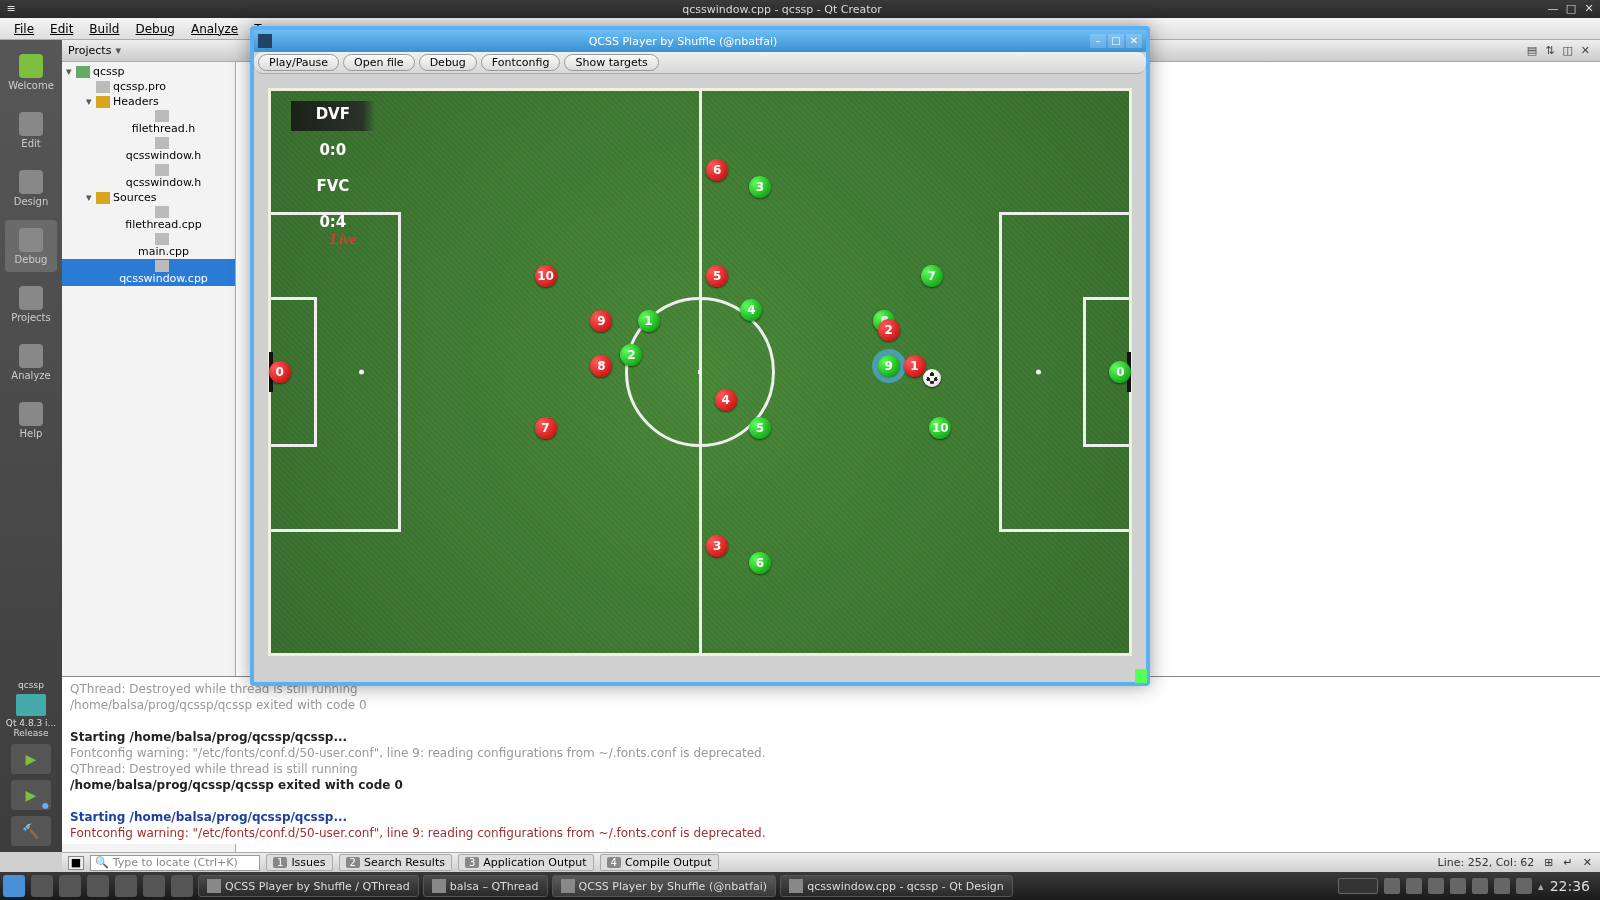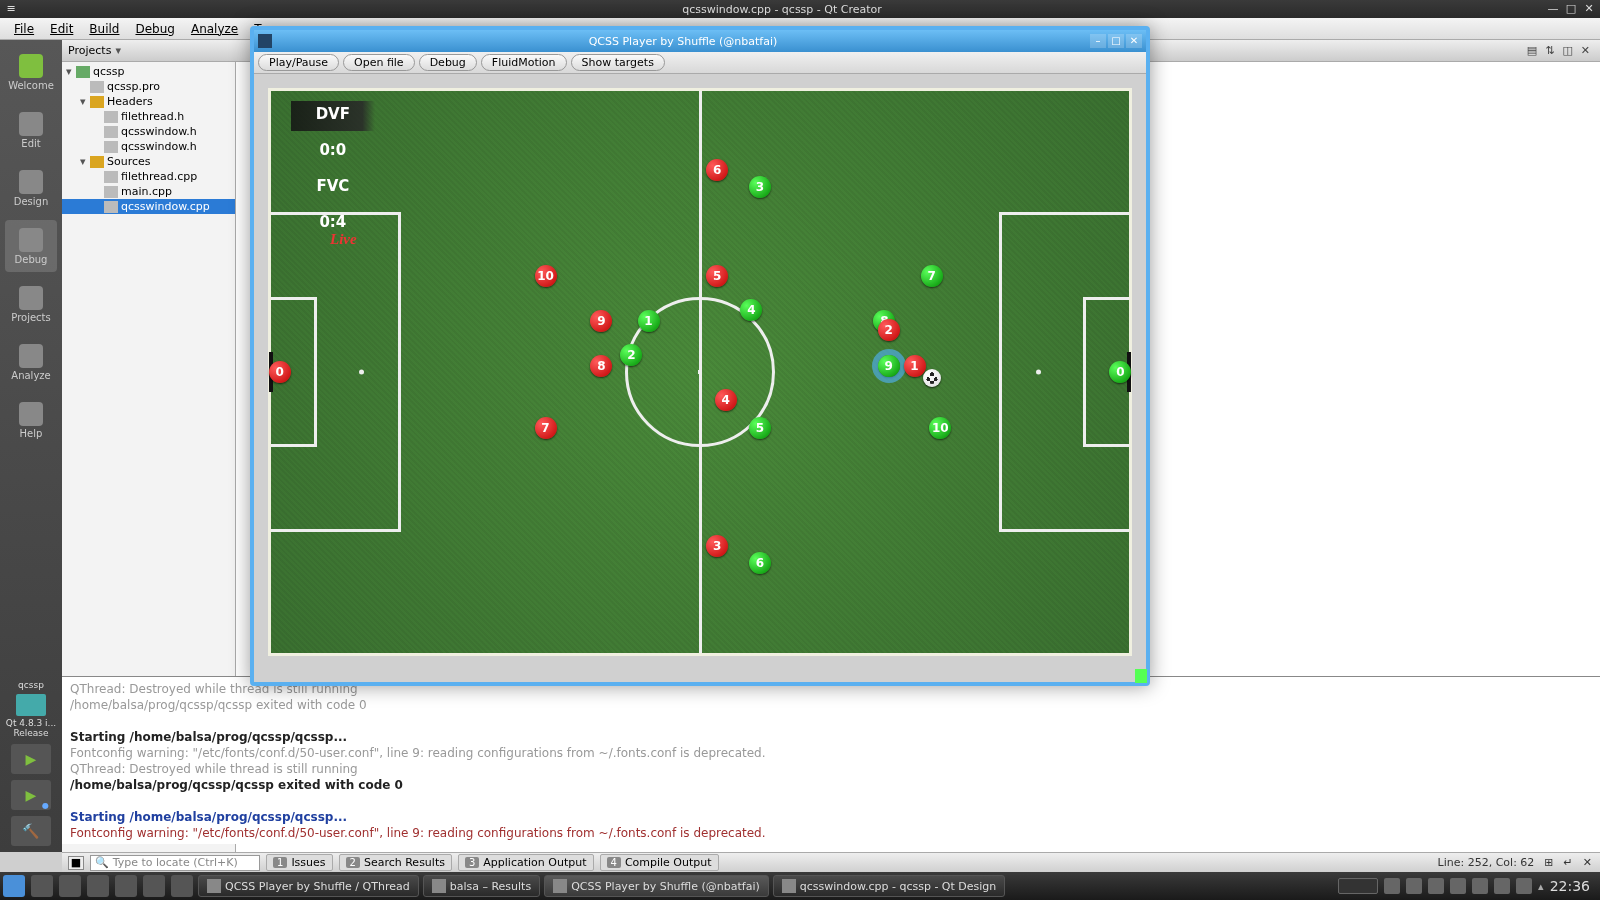--- a/index.html
+++ b/index.html
@@ -28,21 +28,21 @@
 .rail-kit .monitor { width:30px; height:22px; background:#4aa; margin:4px auto 2px; border-radius:2px; }
 
 .center { flex:1; display:flex; flex-direction:column; background:#d6d6d6; }
 .proj-hdr { height:22px; background:linear-gradient(#eee,#ccc); border-bottom:1px solid #aaa; display:flex; align-items:center; font-size:11px; padding:0 6px; }
 .proj-hdr .spacer { flex:1; }
 .proj-hdr .hbtn { padding:0 4px; color:#444; cursor:pointer; }
 .editor-area { flex:1; display:flex; }
 .proj-tree { width:174px; background:#f3f3f3; border-right:1px solid #aaa; font-size:11px; padding-top:2px; overflow:hidden; }
 .tree-row { display:flex; align-items:center; padding:1px 2px; white-space:nowrap; cursor:pointer; }
 .tree-row.selected { background:#2b7bd6; color:#fff; }
-.tree-indent0{padding-left:4px;} .tree-indent1{padding-left:18px;} .tree-indent2{padding-left:32px;}
+.tree-indent0{padding-left:4px;} .tree-indent1{padding-left:24px;} .tree-indent2{padding-left:32px;flex-direction:column;}
 .tree-ico { width:14px; height:12px; display:inline-block; margin-right:3px; }
 .tree-ico.folder{background:#daa520;} .tree-ico.file{background:#bbb;} .tree-ico.proj{background:#6a6;}
 .tree-arrow{width:10px;display:inline-block;color:#555;}
 
 .code-area { flex:1; background:#fff; position:relative; }
 
 
 .status-strip { height:20px; background:linear-gradient(#eee,#d0d0d0); border-top:1px solid #aaa; display:flex; align-items:center; font-size:11px; }
 .status-strip .stop-btn { width:16px; height:14px; border:1px solid #888; background:#eee; margin:0 6px; cursor:pointer; display:flex; align-items:center; justify-content:center; }
 .status-strip .search-box { flex:0 0 170px; height:16px; border:1px solid #999; background:#fff; padding:0 4px; color:#888; display:flex; align-items:center; }
@@ -61,21 +61,21 @@
 .kde-bar .tray { margin-left:auto; display:flex; align-items:center; gap:6px; padding-right:10px; }
 .kde-bar .tray .tico { width:16px; height:16px; background:#666; border-radius:2px; }
 .kde-bar .clock { font-size:14px; }
 
 
 .qcss-window { position:absolute; top:26px; left:250px; width:900px; height:660px; border:4px solid #5ab0f0; border-radius:4px; box-shadow:0 0 20px rgba(0,0,0,0.4); background:#d0d0d0; }
 .qcss-title { height:22px; background:linear-gradient(#6cbef5,#3a90d0); color:#fff; font-size:11px; display:flex; align-items:center; padding:0 4px; }
 .qcss-title .t-ico { width:14px; height:14px; background:#246; margin-right:6px; }
 .qcss-title .t-text { margin:0 auto; }
 .qcss-title .win-btn { width:16px; height:14px; background:rgba(255,255,255,0.2); margin-left:2px; text-align:center; line-height:14px; cursor:pointer; font-size:10px; }
-.qcss-toolbar { height:22px; background:linear-gradient(#f0f0f0,#d8d8d8); border-bottom:1px solid #aaa; display:flex; align-items:center; padding:0 4px; gap:4px; }
+.qcss-toolbar { height:22px; background:linear-gradient(#f0f0f0,#d8d8d8); border-bottom:1px solid #aaa; display:flex; align-items:center; padding:0 4px; gap:4px;border-radius:9px; }
 .qcss-toolbar .tbtn { padding:1px 10px; background:linear-gradient(#fafafa,#dcdcdc); border:1px solid #999; border-radius:9px; font-size:11px; cursor:pointer; }
 
 .field-container { padding:14px;}
 .field { width:100%; height:568px;
   background:
     repeating-linear-gradient(45deg, rgba(0,0,0,0.05) 0 2px, transparent 2px 4px),
     radial-gradient(circle, #4a8a3a 0%, #3a7030 100%);
   border:3px solid #f0f0e0; position:relative; }
 .center-line { position:absolute; left:50%; top:0; bottom:0; width:3px; background:#eee; margin-left:-1px; }
 .center-circle { position:absolute; left:50%; top:50%; width:150px; height:150px; border:3px solid #eee; border-radius:50%; transform:translate(-50%,-50%); }
@@ -304,21 +304,21 @@
   <div class="launcher"></div>
   <div class="launcher"></div>
   <div class="launcher"></div>
   <div id="kde-tasks" style="display:flex;">
       <div class="task">
         <span class="task-ico"></span>
         <span>QCSS Player by Shuffle / QThread</span>
       </div>
       <div class="task">
         <span class="task-ico"></span>
-        <span>balsa – Results</span>
+        <span>balsa – QThread</span>
       </div>
       <div class="task active">
         <span class="task-ico"></span>
         <span>QCSS Player by Shuffle (@nbatfai)</span>
       </div>
       <div class="task">
         <span class="task-ico"></span>
         <span>qcsswindow.cpp - qcssp - Qt Design</span>
       </div>
     </div>
@@ -341,21 +341,21 @@
     <span class="t-ico"></span>
     <span class="t-text">QCSS Player by Shuffle (@nbatfai)</span>
     <span class="win-btn">–</span>
     <span class="win-btn">□</span>
     <span class="win-btn">✕</span>
   </div>
   <div class="qcss-toolbar" id="qcss-toolbar">
       <div class="tbtn">Play/Pause</div>
       <div class="tbtn">Open file</div>
       <div class="tbtn">Debug</div>
-      <div class="tbtn">FluidMotion</div>
+      <div class="tbtn">Fontconfig</div>
       <div class="tbtn">Show targets</div>
     </div>
   <div class="field-container">
     <div class="field" id="field">
       <div class="center-line"></div>
       <div class="center-circle"></div>
       <div class="center-dot"></div>
       <div class="pen-box left"></div>
       <div class="pen-box right"></div>
       <div class="goal-box left"></div>

